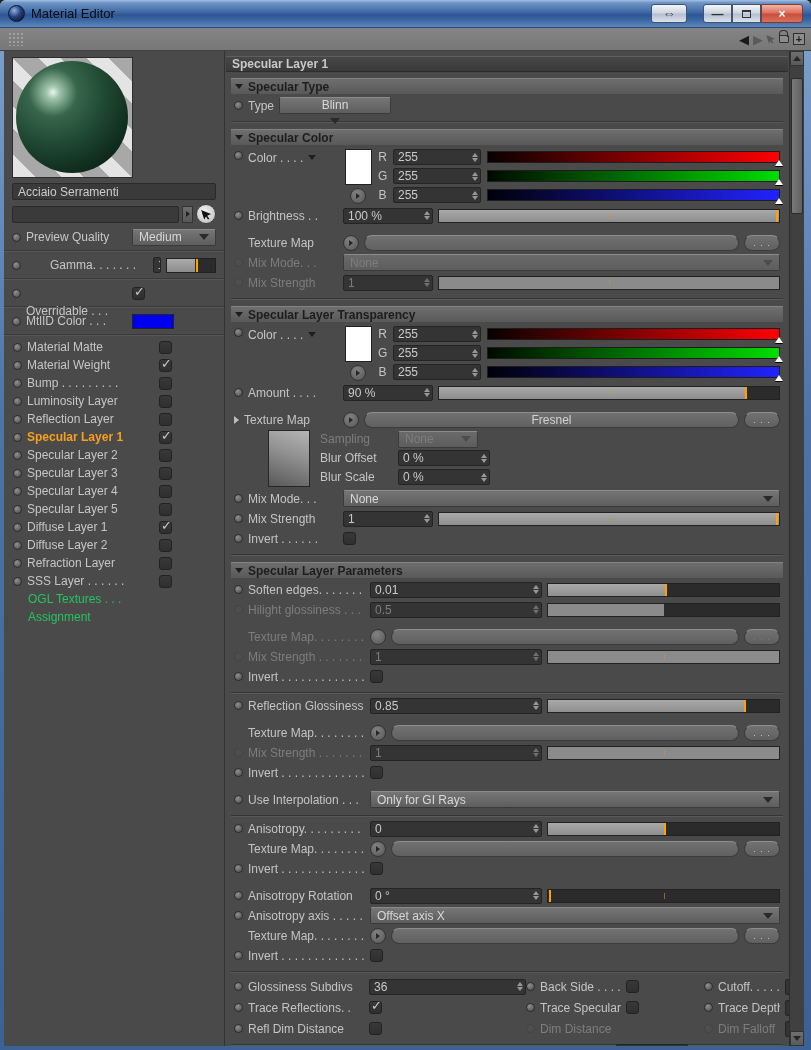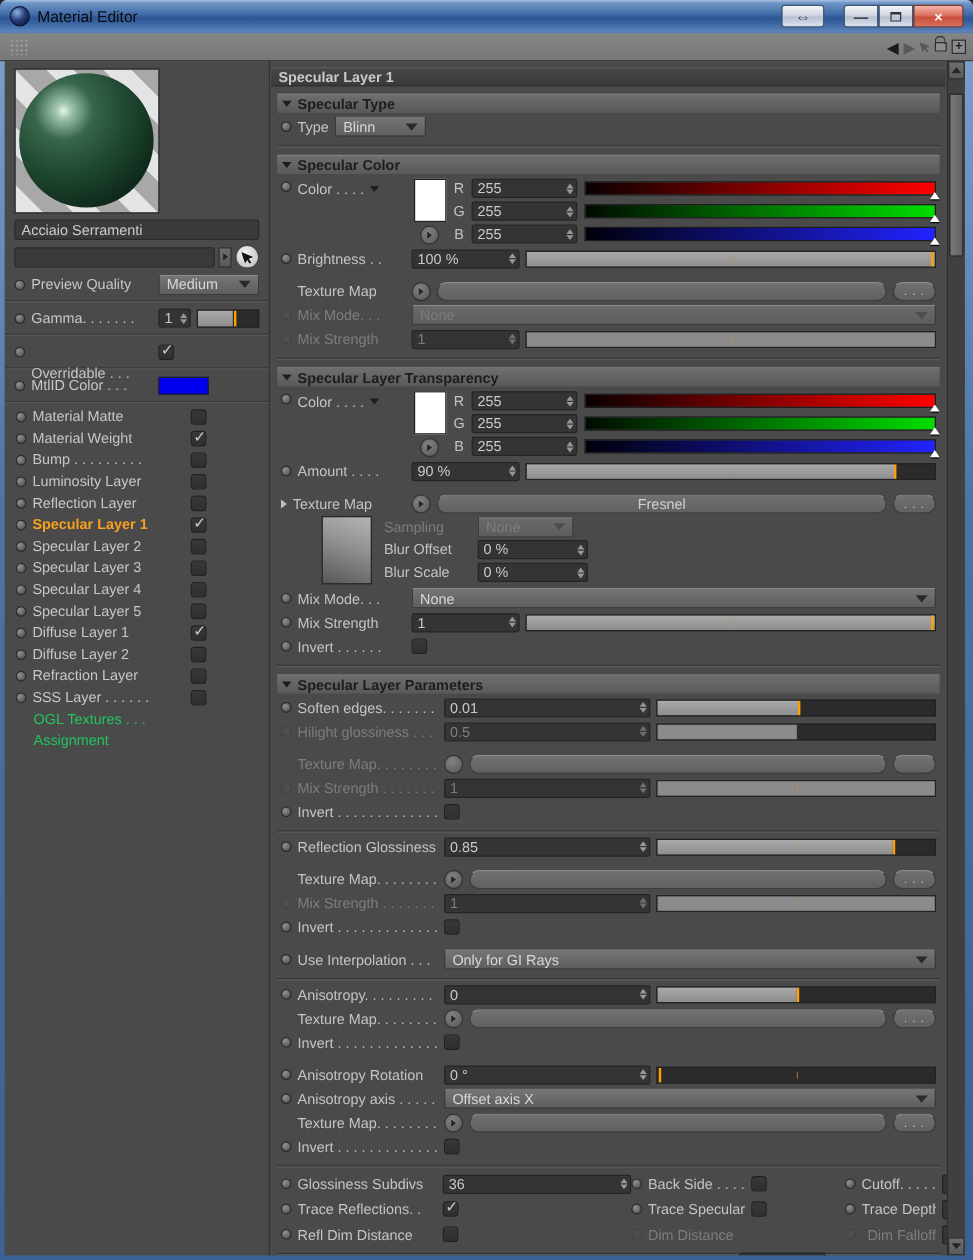--- a/index.html
+++ b/index.html
@@ -220,21 +220,21 @@
         <span class="dot"></span>
         <span style="width:101px;">Preview Quality</span>
         <div class="dd" style="flex:1;">
           <span>Medium</span>
           <span class="dtri"></span>
         </div>
       </div>
       <div class="ssep"></div>
       <div class="srow">
         <span class="dot"></span>
-        <span style="width:101px;">Gamma. . . . . . .</span>
+        <span style="width:101px;margin-left:24px;">Gamma. . . . . . .</span>
         <div class="numfield" style="flex:1;">
           <span>1</span>
           <span class="step">
               <i class="up"></i>
               <i class="dn"></i>
             </span>
         </div>
         <div class="minislider">
             <span class="fill"></span>
             <span class="mark"></span>
@@ -343,21 +343,21 @@
     <div class="main">
       <div class="phead">Specular Layer 1</div>
 
       <div class="shead">
         <span class="tri"></span>
         <span>Specular Type</span>
       </div>
       <div class="mrow">
         <span class="dot"></span>
         <span>Type</span>
-        <div class="dd" style="width:76px;">
+        <div class="dd" style="width:112px;flex-direction:column;">
           <span>Blinn</span>
           <span class="dtri"></span>
         </div>
       </div>
       <div class="msep"></div>
 
       <div class="shead">
         <span class="tri"></span>
         <span>Specular Color</span>
       </div>
@@ -897,21 +897,21 @@
           <div class="numfield" style="width:72px;margin-top:46px;">
               <span>100000000</span>
               <span class="step">
                 <i class="up"></i>
                 <i class="dn"></i>
               </span>
             </div>
         </div>
         <div class="gcell disabled">
           <span class="dot dis"></span>
-          <span class="glab" style="width:62px;text-align:right;">Dim Falloff</span>
+          <span class="glab" style="width:62px;">Dim Falloff</span>
           <div class="numfield" style="flex:1;"></div>
         </div>
       </div>
       <div class="msep"></div>
 
     </div>
 
     <div class="vscroll">
       <div class="sbtn">
           <span class="u"></span>

